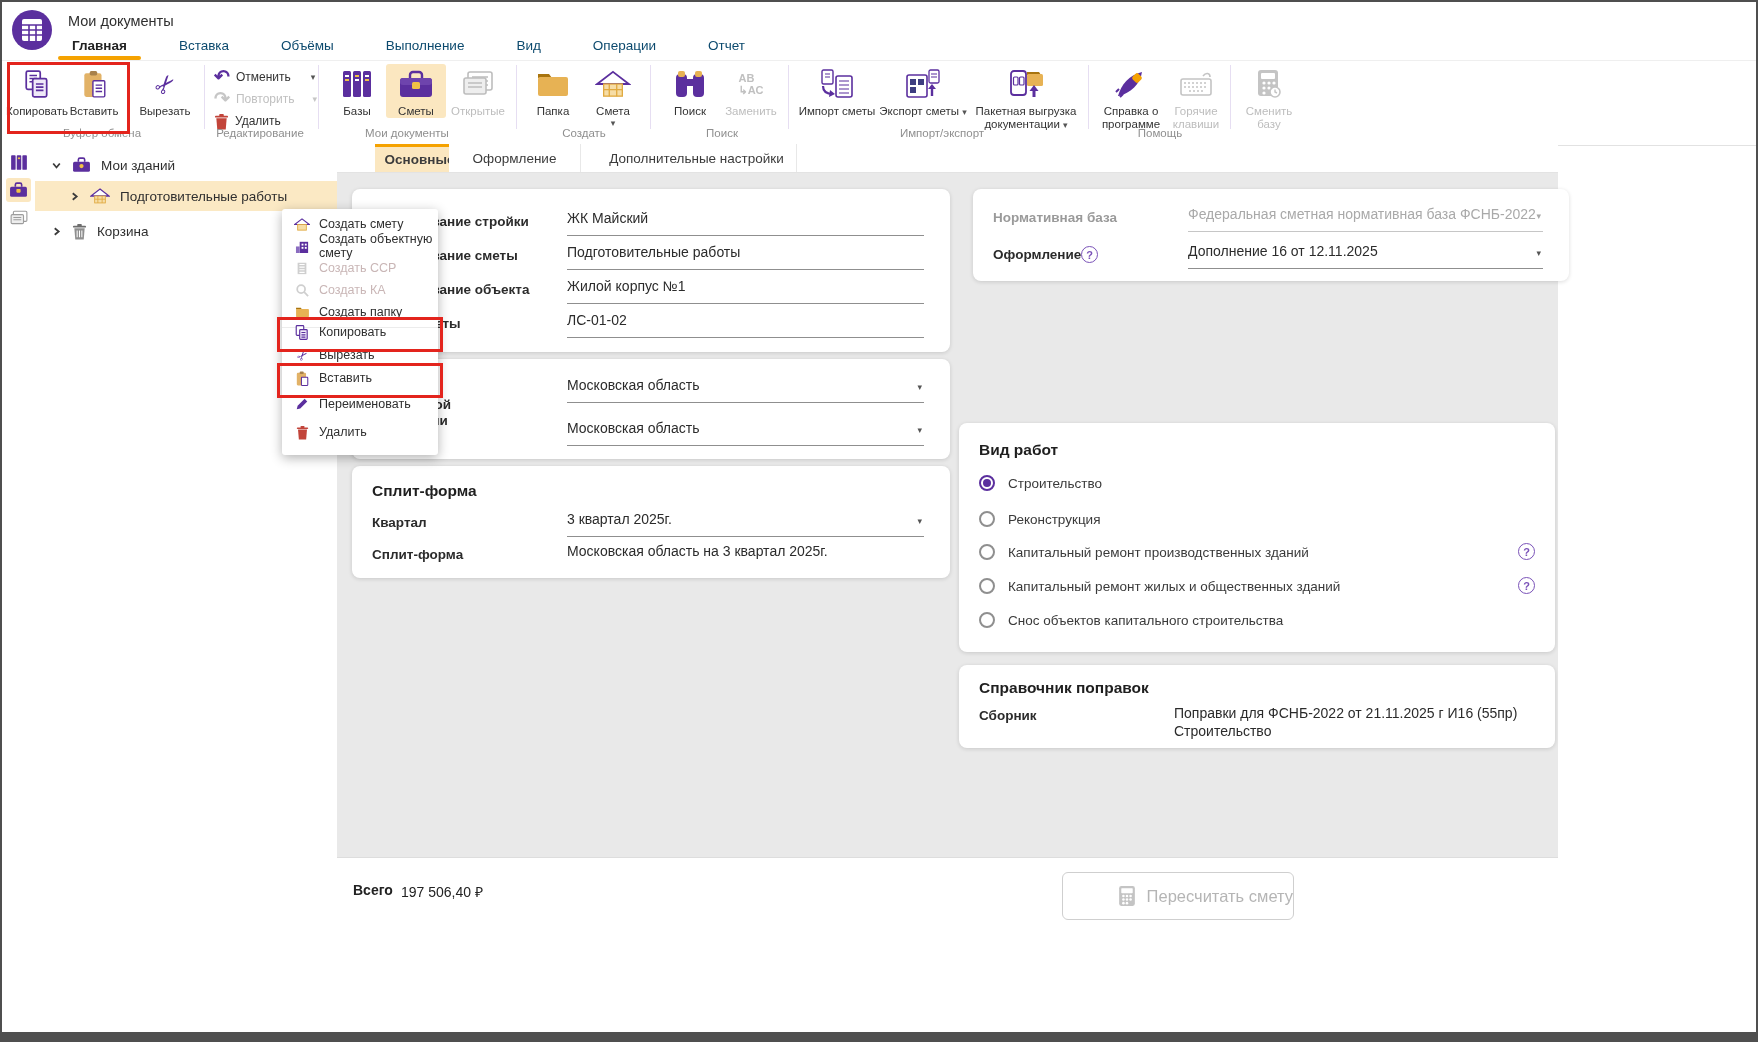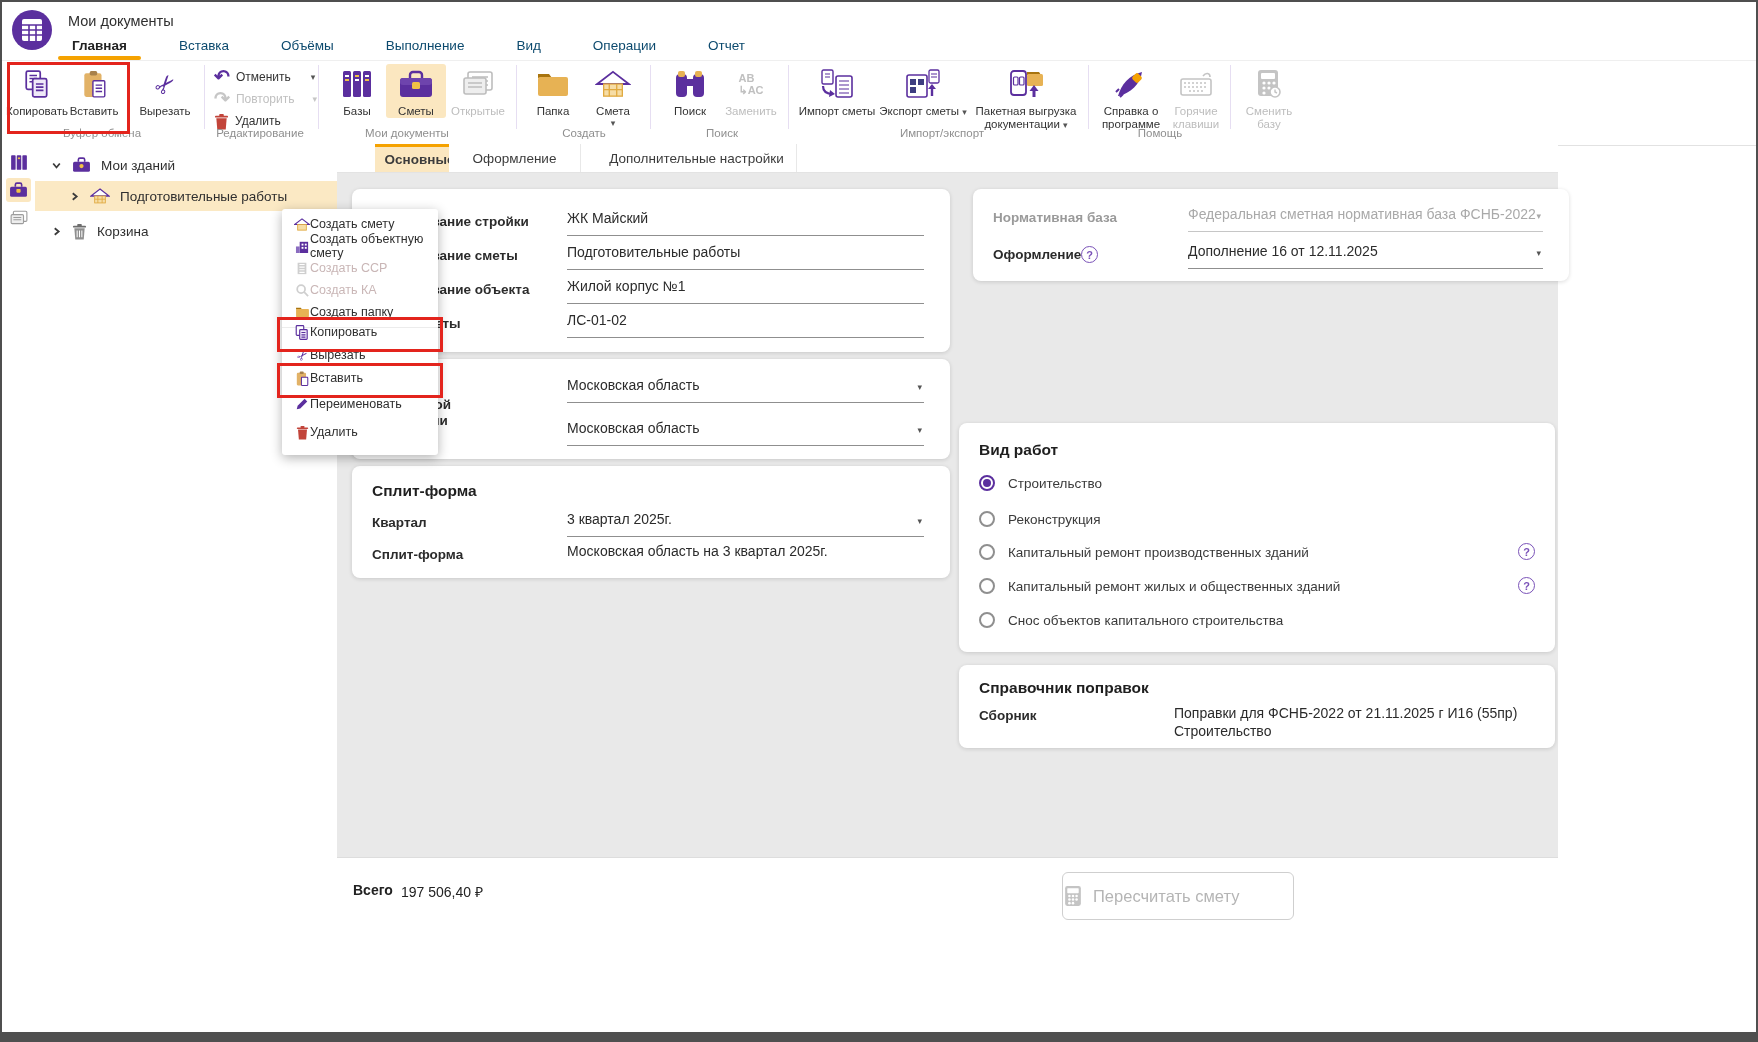--- a/index.html
+++ b/index.html
@@ -59,31 +59,31 @@
   .optrow.gray{color:#a2a2a2;}
   .radio{width:16px;height:16px;border:2px solid #8f8f8f;border-radius:50%;box-sizing:border-box;position:relative;flex:none;}
   .radio.on::after{content:"";position:absolute;inset:2px;background:#8f8f8f;border-radius:50%;}
   .radio.purple{border-color:#5b2f9e;} .radio.purple.on::after{background:#5b2f9e;}
   .help{position:absolute;width:17px;height:17px;border:1.6px solid #7a52b8;border-radius:50%;color:#7a52b8;
     font-size:11px;display:flex;align-items:center;justify-content:center;box-sizing:border-box;font-weight:bold;}
   .vlines{line-height:18px;white-space:normal;}
   
   .cmenu{position:absolute;left:280px;top:207px;width:156px;height:246px;background:#fff;border-radius:3px;
     box-shadow:0 3px 12px rgba(0,0,0,.3);z-index:40;}
-  .mi{position:absolute;left:0;width:100%;height:22px;display:flex;align-items:center;padding-left:12px;
+  .mi{position:absolute;left:0;width:100%;height:22px;display:flex;align-items:center;gap:9px;padding-left:12px;
     box-sizing:border-box;font-size:12.5px;color:#2f2f2f;cursor:default;}
   .mi .mic{width:16px;height:16px;flex:none;display:flex;align-items:center;justify-content:center;}
   .mi.dis{color:#c9b6b6;}
   .msep{position:absolute;left:0;width:100%;height:1px;background:#ececec;}
   .cutsm{font-size:13px;color:#5b2f9e;transform:rotate(-50deg);display:inline-block;}
   
   .bbar{position:absolute;left:335px;top:855px;width:1221px;height:78px;background:#fff;border-top:1px solid #ddd;}
   .total{position:absolute;left:16px;top:24px;font-size:14px;color:#222;font-weight:bold;}
   .totalv{position:absolute;left:64px;top:24px;font-size:14px;color:#222;}
-  .btn{position:absolute;top:14px;height:48px;border-radius:6px;display:flex;align-items:center;justify-content:flex-start;gap:10px;
+  .btn{position:absolute;top:14px;height:48px;border-radius:6px;display:flex;align-items:center;justify-content:flex-end;gap:10px;
     font-size:16.5px;box-sizing:border-box;cursor:pointer;}
   .btn.ghost{background:#fff;border:1px solid #cfcfcf;color:#b5b5b5;}
   .btn.primary{background:#5b2f9e;color:#fff;box-shadow:0 2px 4px rgba(0,0,0,.25);}
 </style>
 </head>
 <body>
 
 <div class="window">
 
   <div class="logo">

